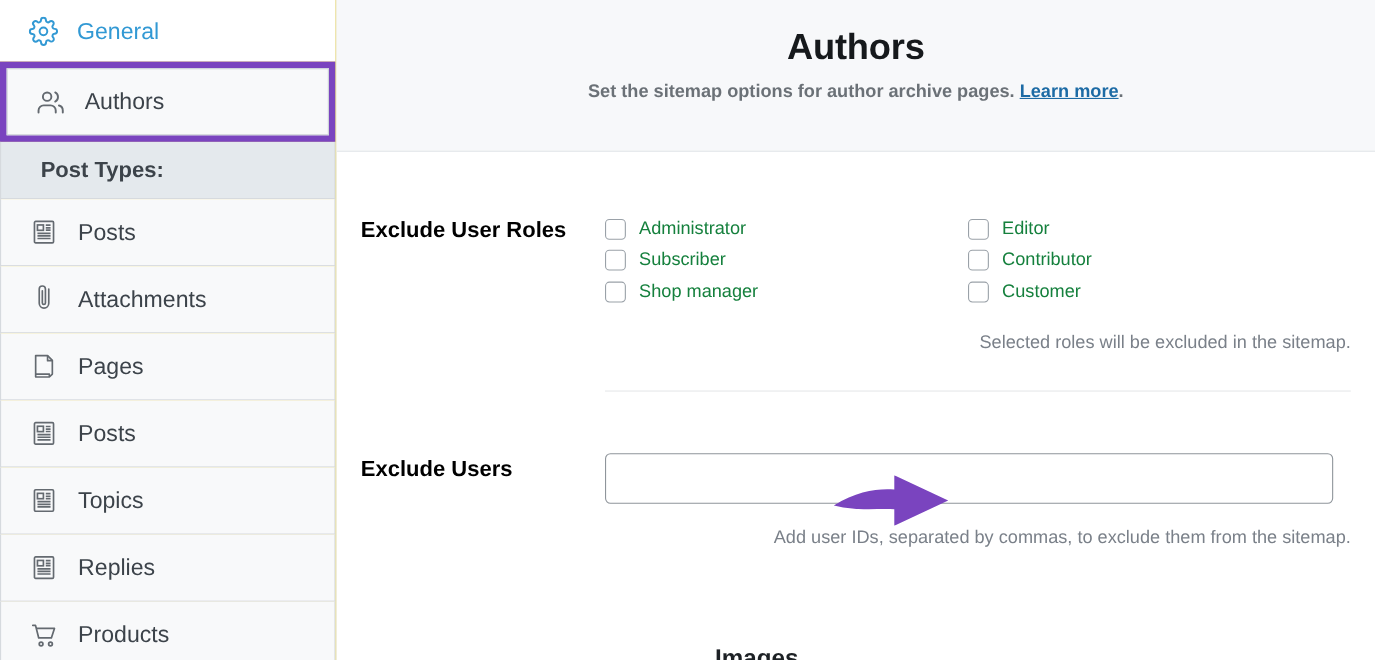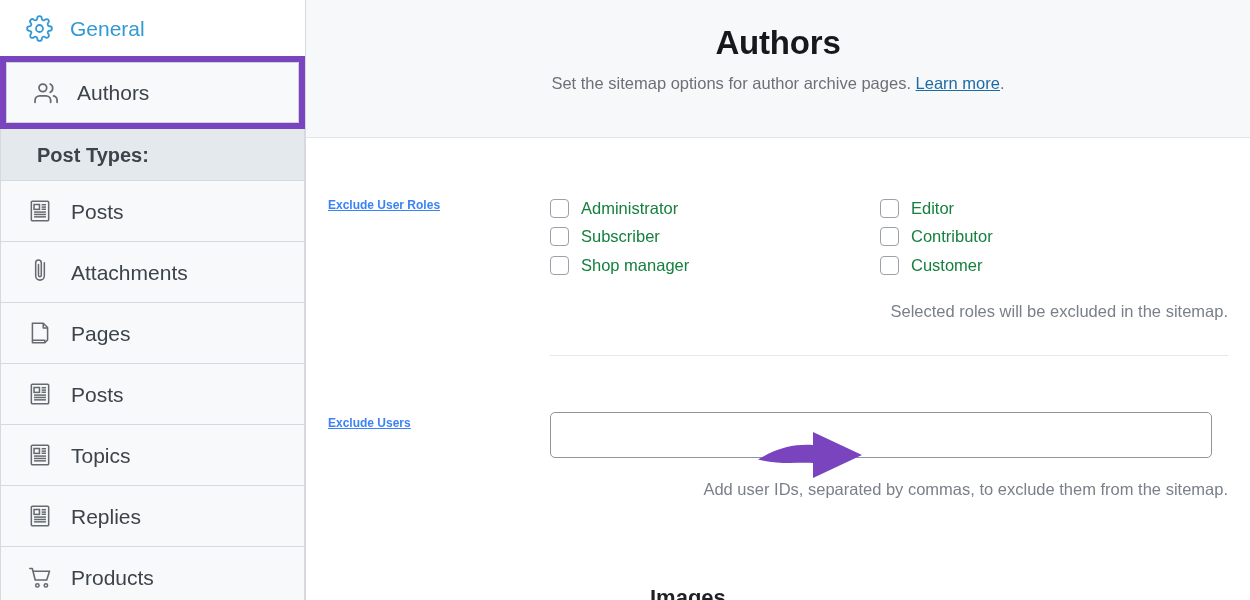--- a/index.html
+++ b/index.html
@@ -110,40 +110,40 @@
     margin: 0;
     font-size: 33px;
     font-weight: bold;
     color: #16191c;
     letter-spacing: -0.2px;
   }
   .page-sub {
     margin: 12px 0 0 0;
     font-size: 16.5px;
     color: #6b7177;
+    font-weight: bold;
   }
   .page-sub a {
     color: #1d6ba5;
     text-decoration: underline;
   }
 
   .body-area { padding: 0 22px; }
 
   .field-row {
     display: flex;
     align-items: flex-start;
     padding-top: 56px;
   }
   .field-label {
     flex: 0 0 222px;
-    font-size: 12px;
+    font-size: 20px;
     font-weight: bold;
-    color: #3b82f6;
+    color: #000000;
     padding-top: 4px;
-    text-decoration: underline;
   }
   .field-control { flex: 1 1 auto; position: relative; }
 
   .cbx-grid {
     display: flex;
   }
   .cbx-col { width: 330px; }
   .cbx-item {
     display: flex;
     align-items: center;

